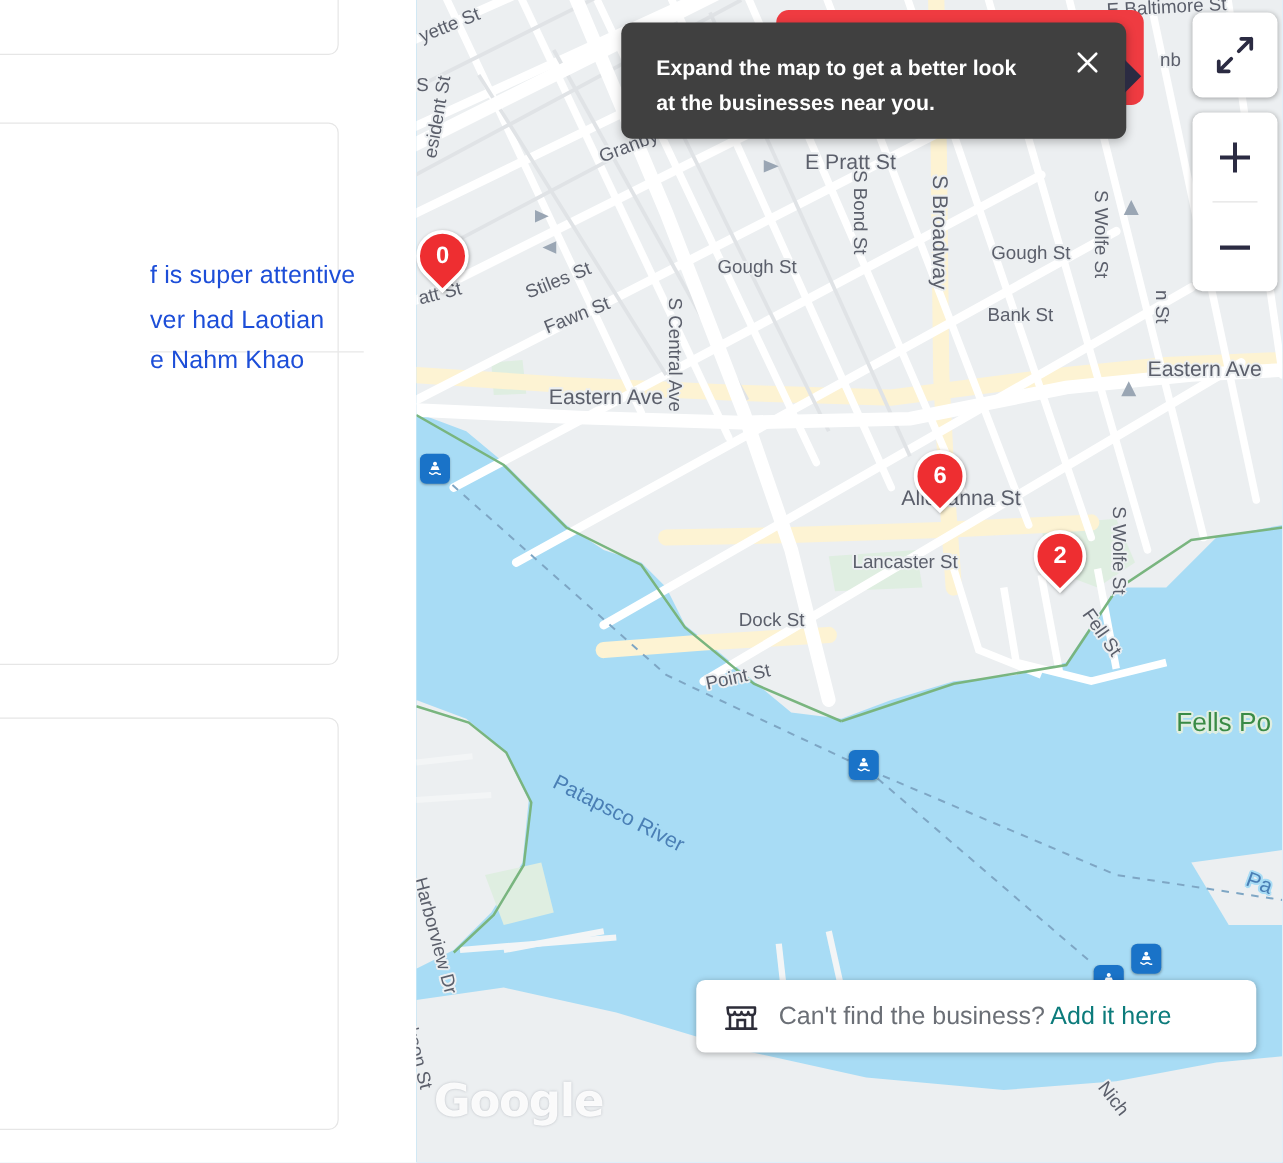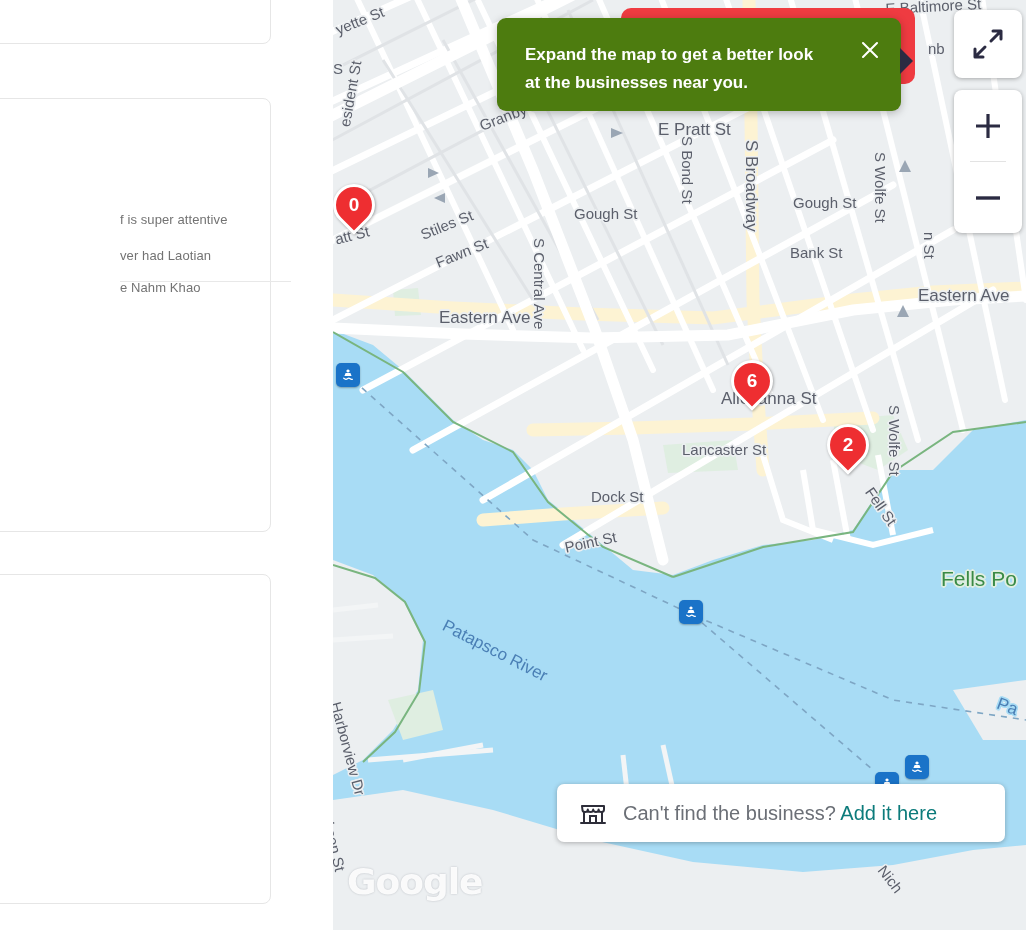--- a/index.html
+++ b/index.html
@@ -21,22 +21,22 @@
     background: #ffffff;
     border: 1px solid #e6e6e6;
     border-radius: 8px;
   }
   .card-1 { top: -88px; height: 132px; }
   .card-2 { top: 98px; height: 434px; }
   .card-3 { top: 574px; height: 330px; }
 
   .review-text {
     position: absolute;
-    color: #737373;
-    font-size: 13px;
+    color: #1d4ed8;
+    font-size: 20px;
     line-height: 32px;
     letter-spacing: .1px;
     white-space: nowrap;
   }
   .rt-2 { left: 120px; top: 204px; }
   .rt-3a { left: 120px; top: 240px; }
   .rt-3b { left: 120px; top: 272px; }
   .card-divider {
     position: absolute; left: 120px; right: 42px; top: 281px;
     height: 1px; background: #e8e8e8;
@@ -112,21 +112,21 @@
 
   
   .red-banner {
     position: absolute; left: 288px; top: 8px; width: 294px; height: 76px;
     background: #ef3b41; border-radius: 10px;
   }
 
   
   .tooltip {
     position: absolute; left: 164px; top: 18px; width: 404px; height: 93px;
-    background: #4d7c0f; border-radius: 9px;
+    background: #404040; border-radius: 9px;
     box-shadow: 0 2px 8px rgba(0,0,0,.25);
   }
   .tooltip::after {
     content: ""; position: absolute; right: -12px; top: 30px;
     border-top: 13px solid transparent;
     border-bottom: 13px solid transparent;
     border-left: 13px solid #2b2b42;
   }
   .tooltip-text {
     position: absolute; left: 28px; top: 23px; width: 300px;
@@ -304,21 +304,21 @@
         <polygon points="278,128 290,133 278,138"></polygon>
         <polygon points="112,193 101,198 112,203"></polygon>
         <polygon points="95,168 106,173 95,178"></polygon>
         <polygon points="572,160 578,172 566,172"></polygon>
         <polygon points="570,305 576,317 564,317"></polygon>
       </g>
     </svg>
 
     <div>
         <div class="lbl " style="left: 0px; top: 22px; transform: rotate(-22deg); transform-origin: left top;">yette St</div>
-        <div class="lbl big" style="left: 325px; top: 120px;">E Pratt St</div>
+        <div class="lbl big" style="left: 311px; top: 120px;">E Pratt St</div>
         <div class="lbl " style="left: 552px; top: 0px; transform: rotate(-3deg); transform-origin: left top;">E Baltimore St</div>
         <div class="lbl " style="left: 144px; top: 118px; transform: rotate(-21deg); transform-origin: left top;">Granby St</div>
         <div class="lbl " style="left: 3px; top: 125px; transform: rotate(-80deg); transform-origin: left top;">esident St</div>
         <div class="lbl " style="left: 0px; top: 231px; transform: rotate(-14deg); transform-origin: left top;">att St</div>
         <div class="lbl " style="left: 85px; top: 227px; transform: rotate(-22deg); transform-origin: left top;">Stiles St</div>
         <div class="lbl " style="left: 100px; top: 255px; transform: rotate(-22deg); transform-origin: left top;">Fawn St</div>
         <div class="lbl " style="left: 241px; top: 205px;">Gough St</div>
         <div class="lbl " style="left: 363px; top: 136px; transform: rotate(90deg); transform-origin: left top;">S Bond St</div>
         <div class="lbl big" style="left: 428px; top: 140px; transform: rotate(90deg); transform-origin: left top;">S Broadway</div>
         <div class="lbl " style="left: 460px; top: 194px;">Gough St</div>

